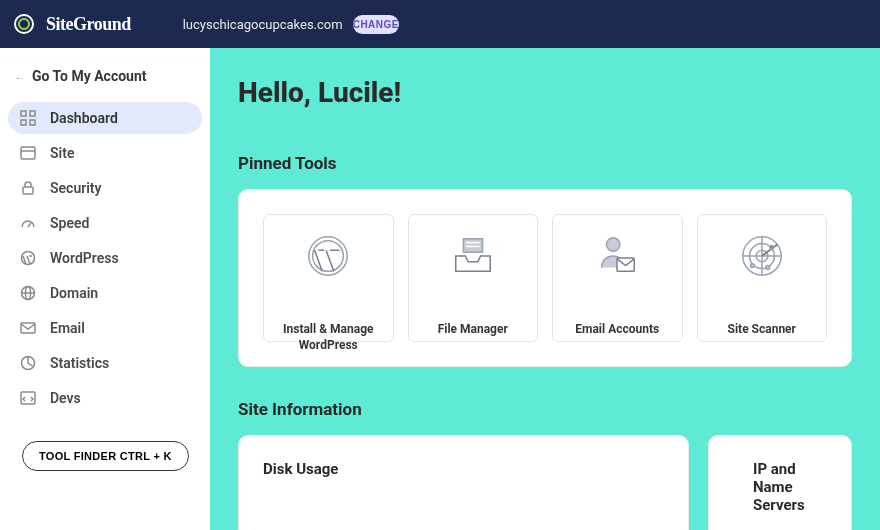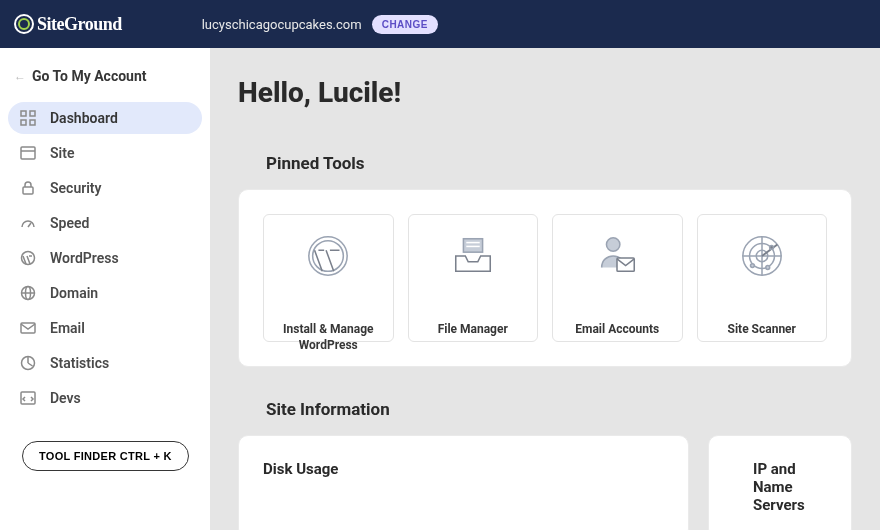--- a/index.html
+++ b/index.html
@@ -1,34 +1,34 @@
 <!DOCTYPE html>
 <html><head>
 <meta charset="utf-8">
 <style>
 * { box-sizing: border-box; margin: 0; padding: 0; }
 body { font-family: -apple-system, BlinkMacSystemFont, "Segoe UI", Roboto, sans-serif; background: #fff; color: #363636; width: 880px; height: 530px; overflow: hidden; }
 .header { background: #1b2a4e; color: #fff; height: 48px; display: flex; align-items: center; padding: 0 14px; }
-.logo { display: flex; align-items: center; gap: 3px; font-family: "Comic Sans MS", cursive; font-size: 18px; font-weight: 600; letter-spacing: -0.5px; }
+.logo { display: flex; align-items: center; gap: 12px; font-family: "Comic Sans MS", cursive; font-size: 18px; font-weight: 600; letter-spacing: -0.5px; }
 .logo-icon { width: 20px; height: 20px; border-radius: 50%; border: 2px solid #fff; display: inline-flex; align-items: center; justify-content: center; position: relative; }
 .logo-icon::after { content: ""; width: 8px; height: 8px; border: 2px solid #a1d14c; border-radius: 50%; display: block; }
-.domain-area { margin-left: 80px; display: flex; align-items: center; gap: 10px; }
+.domain-area { margin-left: 52px; display: flex; align-items: center; gap: 10px; }
 .domain-text { font-size: 13px; color: #e8e8e8; }
-.change-btn { background: #e3e0ff; color: #5c4ec5; border: none; border-radius: 12px; padding: 4px 10px; font-size: 10px; font-weight: 700; letter-spacing: 0.5px; cursor: pointer; }
+.change-btn { background: #e3e0ff; color: #5c4ec5; border: none; border-radius: 12px; padding: 4px 0; font-size: 10px; font-weight: 700; letter-spacing: 0.5px; cursor: pointer; }
 .layout { display: flex; height: calc(530px - 48px); }
 .sidebar { width: 210px; background: #fff; padding-top: 14px; padding-left: 8px; padding-right: 8px; flex-shrink: 0; }
 .back-link { display: flex; align-items: center; gap: 6px; font-size: 14px; font-weight: 700; color: #363636; padding: 6px 6px; cursor: pointer; margin-bottom: 12px; }
 .back-arrow { color: #bbb; font-size: 12px; }
 .nav-item { display: flex; align-items: center; gap: 14px; padding: 8px 12px; font-size: 14px; font-weight: 600; color: #4a4a4a; cursor: pointer; border-radius: 999px; margin-bottom: 3px; }
 .nav-item.active { background: #e2e9fb; color: #363636; }
 .nav-icon { width: 16px; height: 16px; flex-shrink: 0; stroke: #8a8a8a; fill: none; stroke-width: 1.5; }
 .tool-finder { margin-top: 24px; margin-left: 14px; border: 1.5px solid #363636; background: none; border-radius: 999px; padding: 8px 16px; font-size: 11px; font-weight: 700; letter-spacing: 0.3px; cursor: pointer; }
-.main { flex: 1; background: #e5e5e5; padding: 28px 28px 0 28px; overflow: hidden; }
+.main { flex: 1; background: #5eead4; padding: 28px 28px 0 28px; overflow: hidden; }
 .greeting { font-size: 28px; font-weight: 800; color: #2a2a2a; margin-bottom: 44px; }
-.section-title { font-size: 17px; font-weight: 700; color: #2a2a2a; margin-bottom: 16px; margin-left: 28px; }
+.section-title { font-size: 17px; font-weight: 700; color: #2a2a2a; margin-bottom: 16px; }
 .pinned-panel { background: #fff; border: 1px solid #eaeaea; border-radius: 10px; padding: 24px; margin-bottom: 32px; }
 .tools-row { display: flex; gap: 14px; }
 .tool-card { flex: 1; background: #fff; border: 1px solid #e3e3e3; border-radius: 6px; padding: 18px 8px 16px; display: flex; flex-direction: column; align-items: center; cursor: pointer; height: 128px; gap: 32px; }
 .tool-icon { width: 48px; height: 48px; margin-bottom: 10px; display: flex; align-items: center; justify-content: center; }
 .tool-label { font-size: 12px; font-weight: 700; color: #363636; text-align: center; line-height: 1.35; }
 .info-row { display: flex; gap: 19px; }
 .info-panel { background: #fff; border: 1px solid #eaeaea; border-radius: 10px; padding: 24px; }
 .info-panel.wide { flex: 1; }
 .info-panel.narrow { width: 144px; padding-left: 44px; }
 .info-title { font-size: 15px; font-weight: 700; color: #2a2a2a; }

